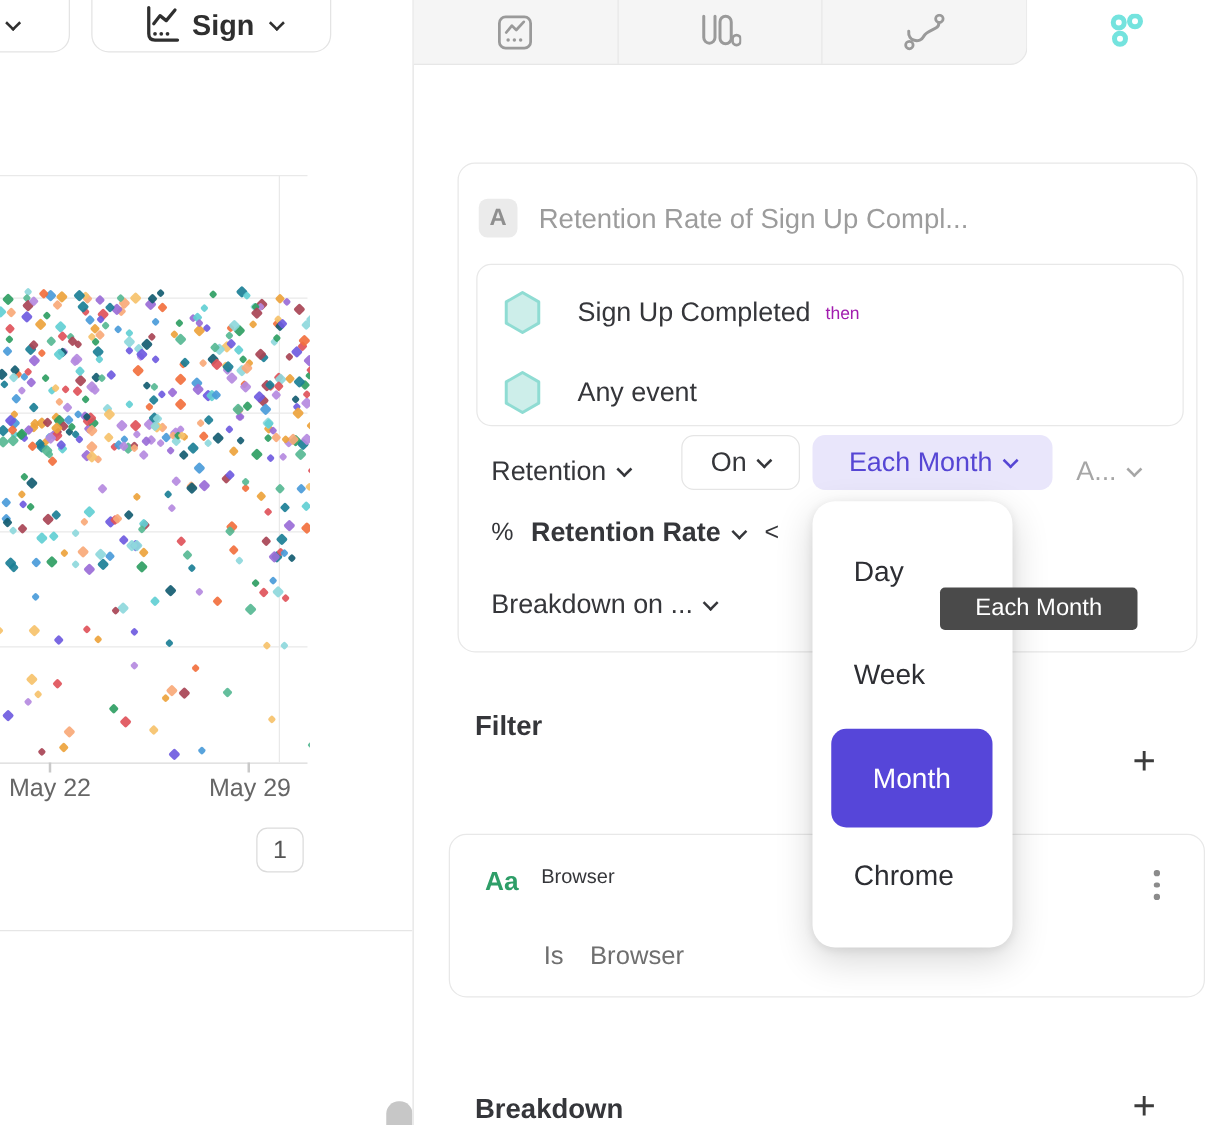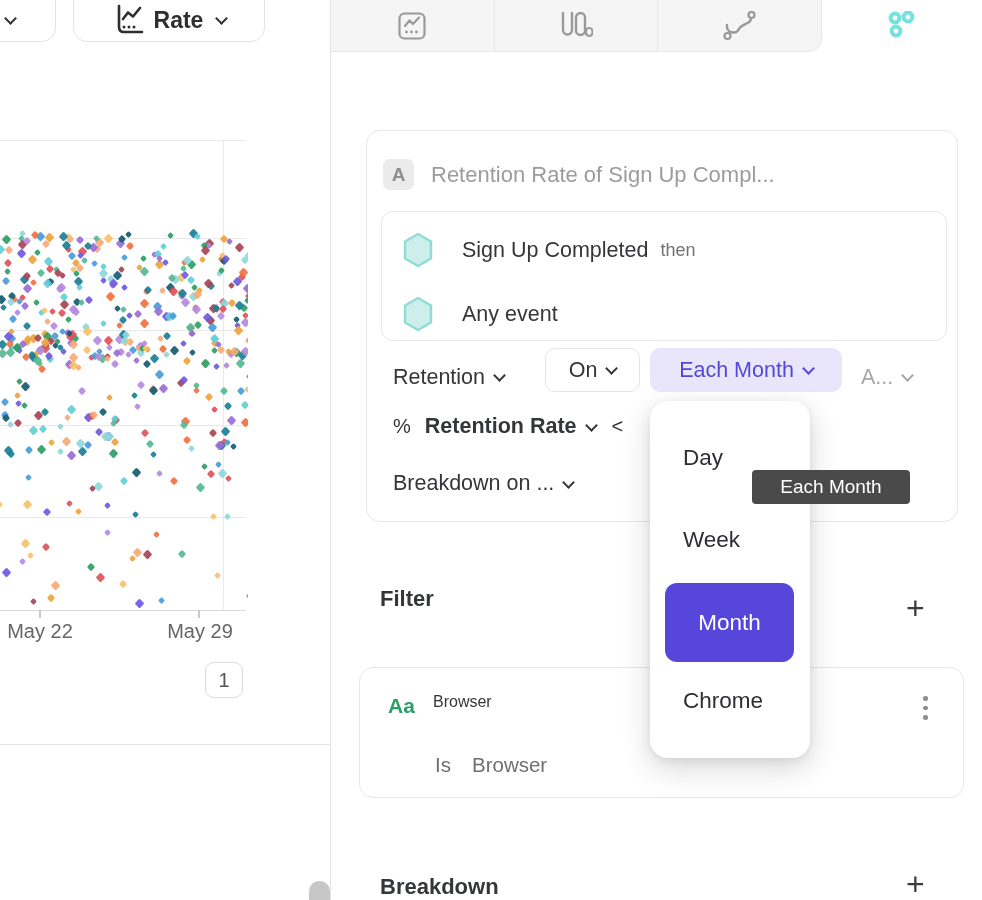--- a/index.html
+++ b/index.html
@@ -55,21 +55,21 @@
   #query-card { left:35px; top:130px; width:592px; height:392px; background:#fff;
     border:1px solid #e8e8e8; border-radius:14px; }
   #series-badge { left:16px; top:28px; width:31px; height:31px; background:#ebebeb;
     border-radius:7px; color:#8f8f8f; font-size:19px; font-weight:700;
     display:flex; align-items:center; justify-content:center; }
   #query-title { left:64px; top:31px; font-size:22px; color:#9c9c9c; white-space:nowrap; }
   #events-card { left:14px; top:80px; width:566px; height:130px;
     border:1px solid #e8e8e8; border-radius:12px; background:#fff; }
   .event-row { position:absolute; left:20px; display:flex; align-items:center; gap:28px; }
   .event-label { font-size:21.5px; font-weight:500; color:#35363a; }
-  .event-suffix { font-size:18px; color:#737373; margin-left:-16px; }
+  .event-suffix { font-size:14px; color:#a21caf; margin-left:-16px; }
 
   .ctrl-row-item { position:absolute; display:flex; align-items:center; }
   #retention-dd { left:26px; top:224px; height:44px; font-size:21.5px; font-weight:500;
     color:#35363a; }
   #on-btn { left:178px; top:217px; width:95px; height:44px; border:1px solid #e5e5e5;
     border-radius:10px; justify-content:center; font-size:21.5px; font-weight:500;
     color:#35363a; background:#fff; }
   #unit-chip { left:283px; top:217px; width:192px; height:44px; background:#e9e6fb;
     border-radius:10px; justify-content:center; font-size:21.5px; font-weight:500;
     color:#5646d4; }
@@ -78,21 +78,21 @@
     font-size:21.5px; color:#35363a; }
   #metric-row .pct { font-size:20px; margin-right:14px; }
   #metric-row .metric-name { font-weight:700; }
   #metric-row .lt { margin-left:16px; font-size:20px; }
   #breakdown-on-row { left:26px; top:340px; display:flex; align-items:center;
     font-size:21.5px; font-weight:500; color:#35363a; }
 
   
   .section-header { font-size:22px; font-weight:700; color:#35363a; }
   .plus-icon { font-size:32px; font-weight:300; color:#3c3c3c; line-height:24px; }
-  #filter-header { left:49px; top:586px; }
+  #filter-header { left:49px; top:568px; }
   #filter-plus { left:575px; top:596px; }
   #breakdown-header { left:49px; top:874px; }
   #breakdown-plus { left:575px; top:872px; }
 
   
   #browser-card { left:28px; top:667px; width:605px; height:131px; background:#fff;
     border:1px solid #e8e8e8; border-radius:14px; }
   #aa-label { left:28px; top:26px; font-size:21px; font-weight:600; color:#2e9e68; }
   #browser-label { left:73px; top:25px; font-size:16px; font-weight:500; color:#35363a; }
   #browser-kebab { left:563px; top:28px; }
@@ -132,21 +132,21 @@
     <div id="line-btn" class="abs tool-btn">
       <span>
         <svg width="32" height="32" viewBox="0 0 32 32" fill="none">
           <path d="M7 2 V23 Q7 28 12 28 H30" stroke="#2f2f2f" stroke-width="2.6" stroke-linecap="round"></path>
           <path d="M11 15 L16 8.5 L21 12.5 L28 4" stroke="#2f2f2f" stroke-width="2.6" stroke-linecap="round" stroke-linejoin="round"></path>
           <circle cx="12" cy="23" r="1.5" fill="#2f2f2f"></circle>
           <circle cx="17" cy="23" r="1.5" fill="#2f2f2f"></circle>
           <circle cx="22" cy="23" r="1.5" fill="#2f2f2f"></circle>
         </svg>
       </span>
-      <span>Rate</span>
+      <span>Sign</span>
       <span class="chev"></span>
     </div>
 
     <div class="abs gridline-h" style="top:140px"></div>
     <div class="abs gridline-h" style="top:238px"></div>
     <div class="abs gridline-h" style="top:330px"></div>
     <div class="abs gridline-h" style="top:425px"></div>
     <div class="abs gridline-h" style="top:517px"></div>
     <div id="axis-line" class="abs"></div>
     <div class="abs gridline-v" style="left:223px"></div>

